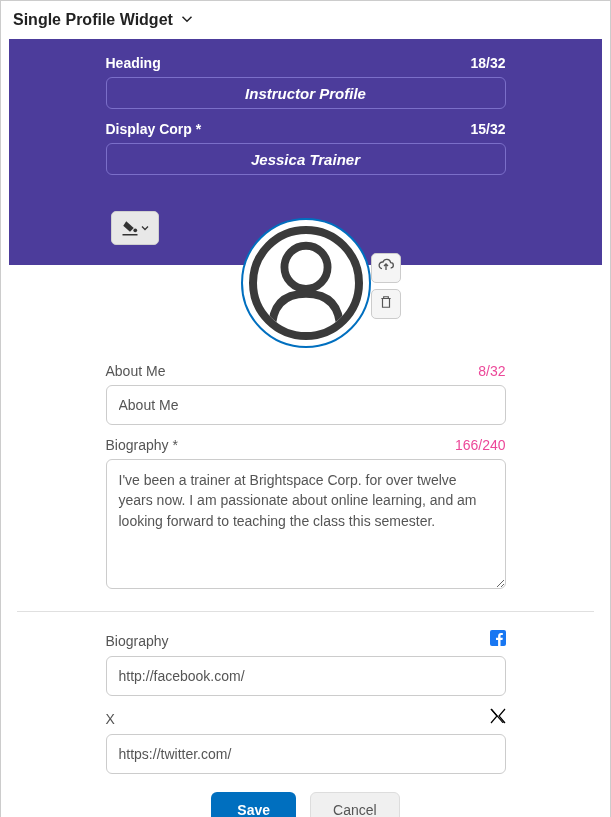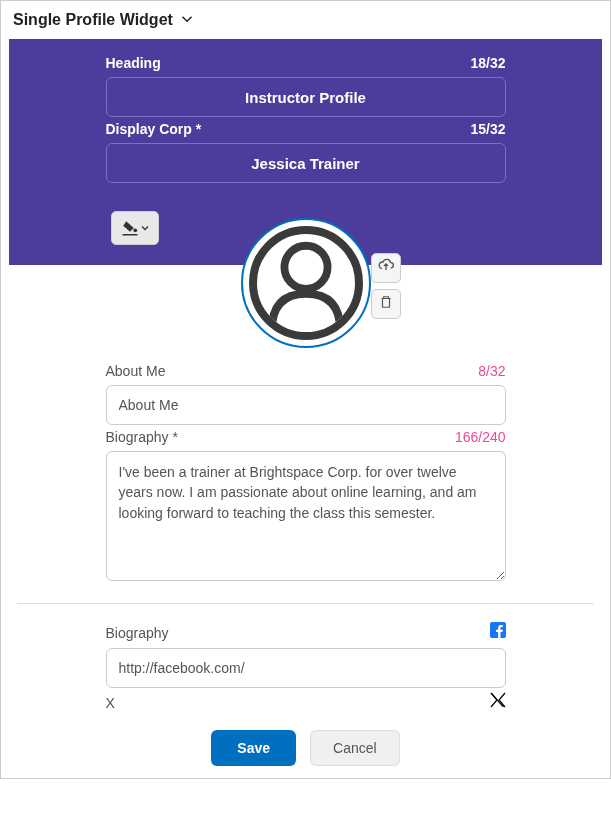--- a/index.html
+++ b/index.html
@@ -26,21 +26,21 @@
     .inner-content {
       padding: 0 8px 8px 8px;
     }
     .purple-panel {
       background: #4c3c9b;
       padding: 16px 8px 0 8px;
       position: relative;
     }
     .field-row {
       max-width: 400px;
-      margin: 0 auto 4px auto;
+      margin: 0 auto 12px auto;
     }
     .label-row {
       display: flex;
       justify-content: space-between;
       align-items: baseline;
       margin-bottom: 6px;
     }
     .label-row.purple-label label,
     .label-row.purple-label .counter {
       color: #fff;
@@ -51,29 +51,30 @@
       color: #555;
       font-size: 14px;
       font-weight: 400;
     }
     .label-row .counter {
       color: #ec4899;
       font-size: 14px;
     }
     .centered-input {
       width: 100%;
-      height: 40px;
+      height: 32px;
       border: 1px solid #7b6fc9;
       border-radius: 6px;
       background: #4c3c9b;
       color: #fff;
       text-align: center;
       font-size: 15px;
       font-weight: 700;
       outline: none;
+      font-style: italic;
     }
     .plain-input {
       width: 100%;
       height: 40px;
       border: 1px solid #ccc;
       border-radius: 6px;
       padding: 0 12px;
       font-size: 14px;
       color: #555;
       outline: none;
@@ -305,20 +306,21 @@
       <div class="field-row">
         <div class="label-row">
           <label>X</label>
           <span>
             <svg class="social-icon" viewBox="0 0 16 16">
                 <path d="M1 1 L7 8 L1 15 M15 1 L9 8 L15 15" stroke="#000" stroke-width="1.2" fill="none"></path>
                 <path d="M2 1 L14 15 L12.5 15 L0.5 1 Z" fill="#000"></path>
               </svg>
           </span>
         </div>
+        <input class="plain-input" type="text" value="https://twitter.com/" style="">
       </div>
 
       <div class="button-row">
         <button class="btn-primary">Save</button>
         <button class="btn-secondary">Cancel</button>
       </div>
     </div>
   </div>
 </div>
 

